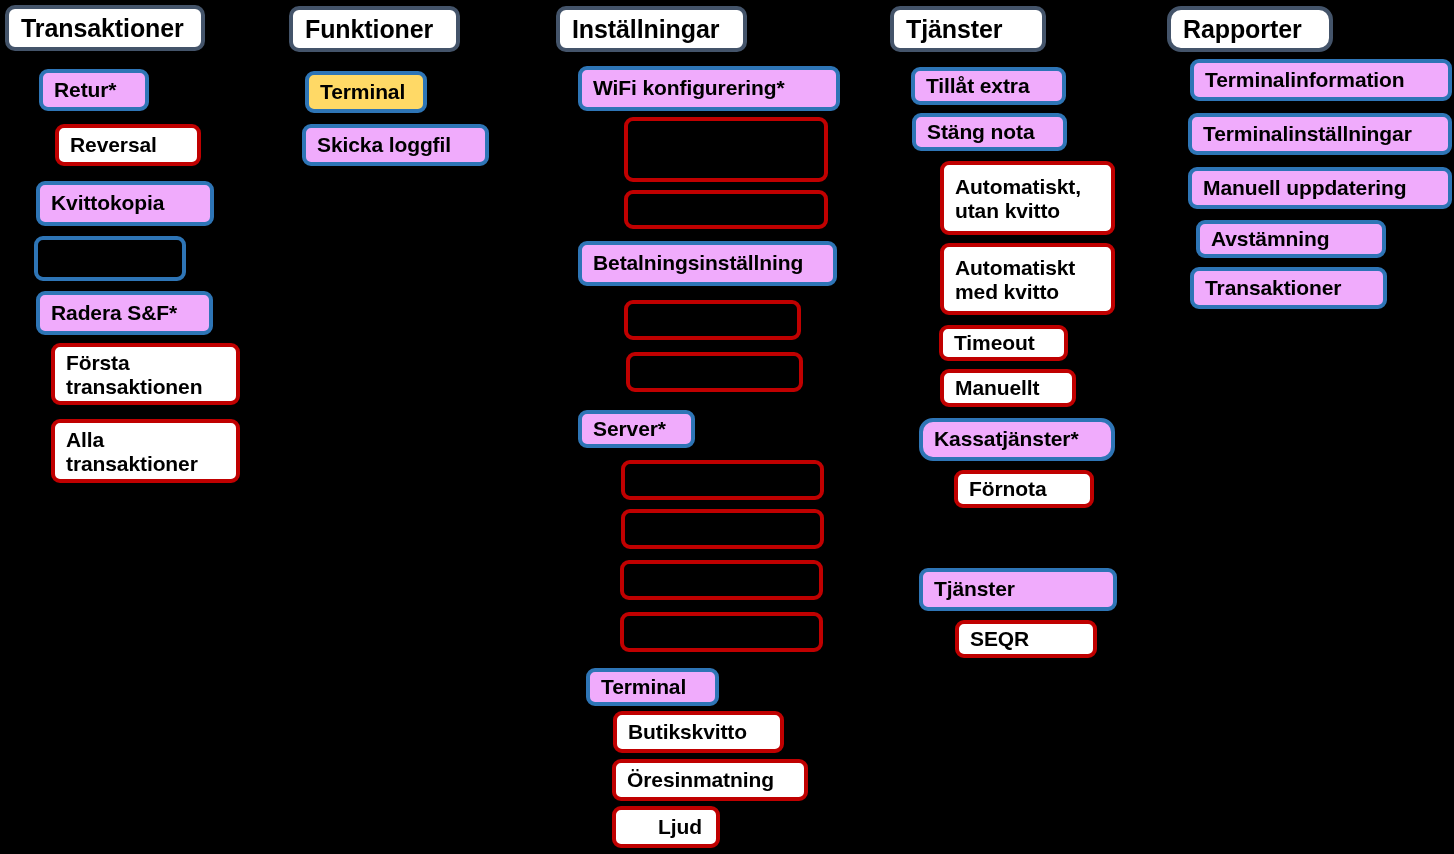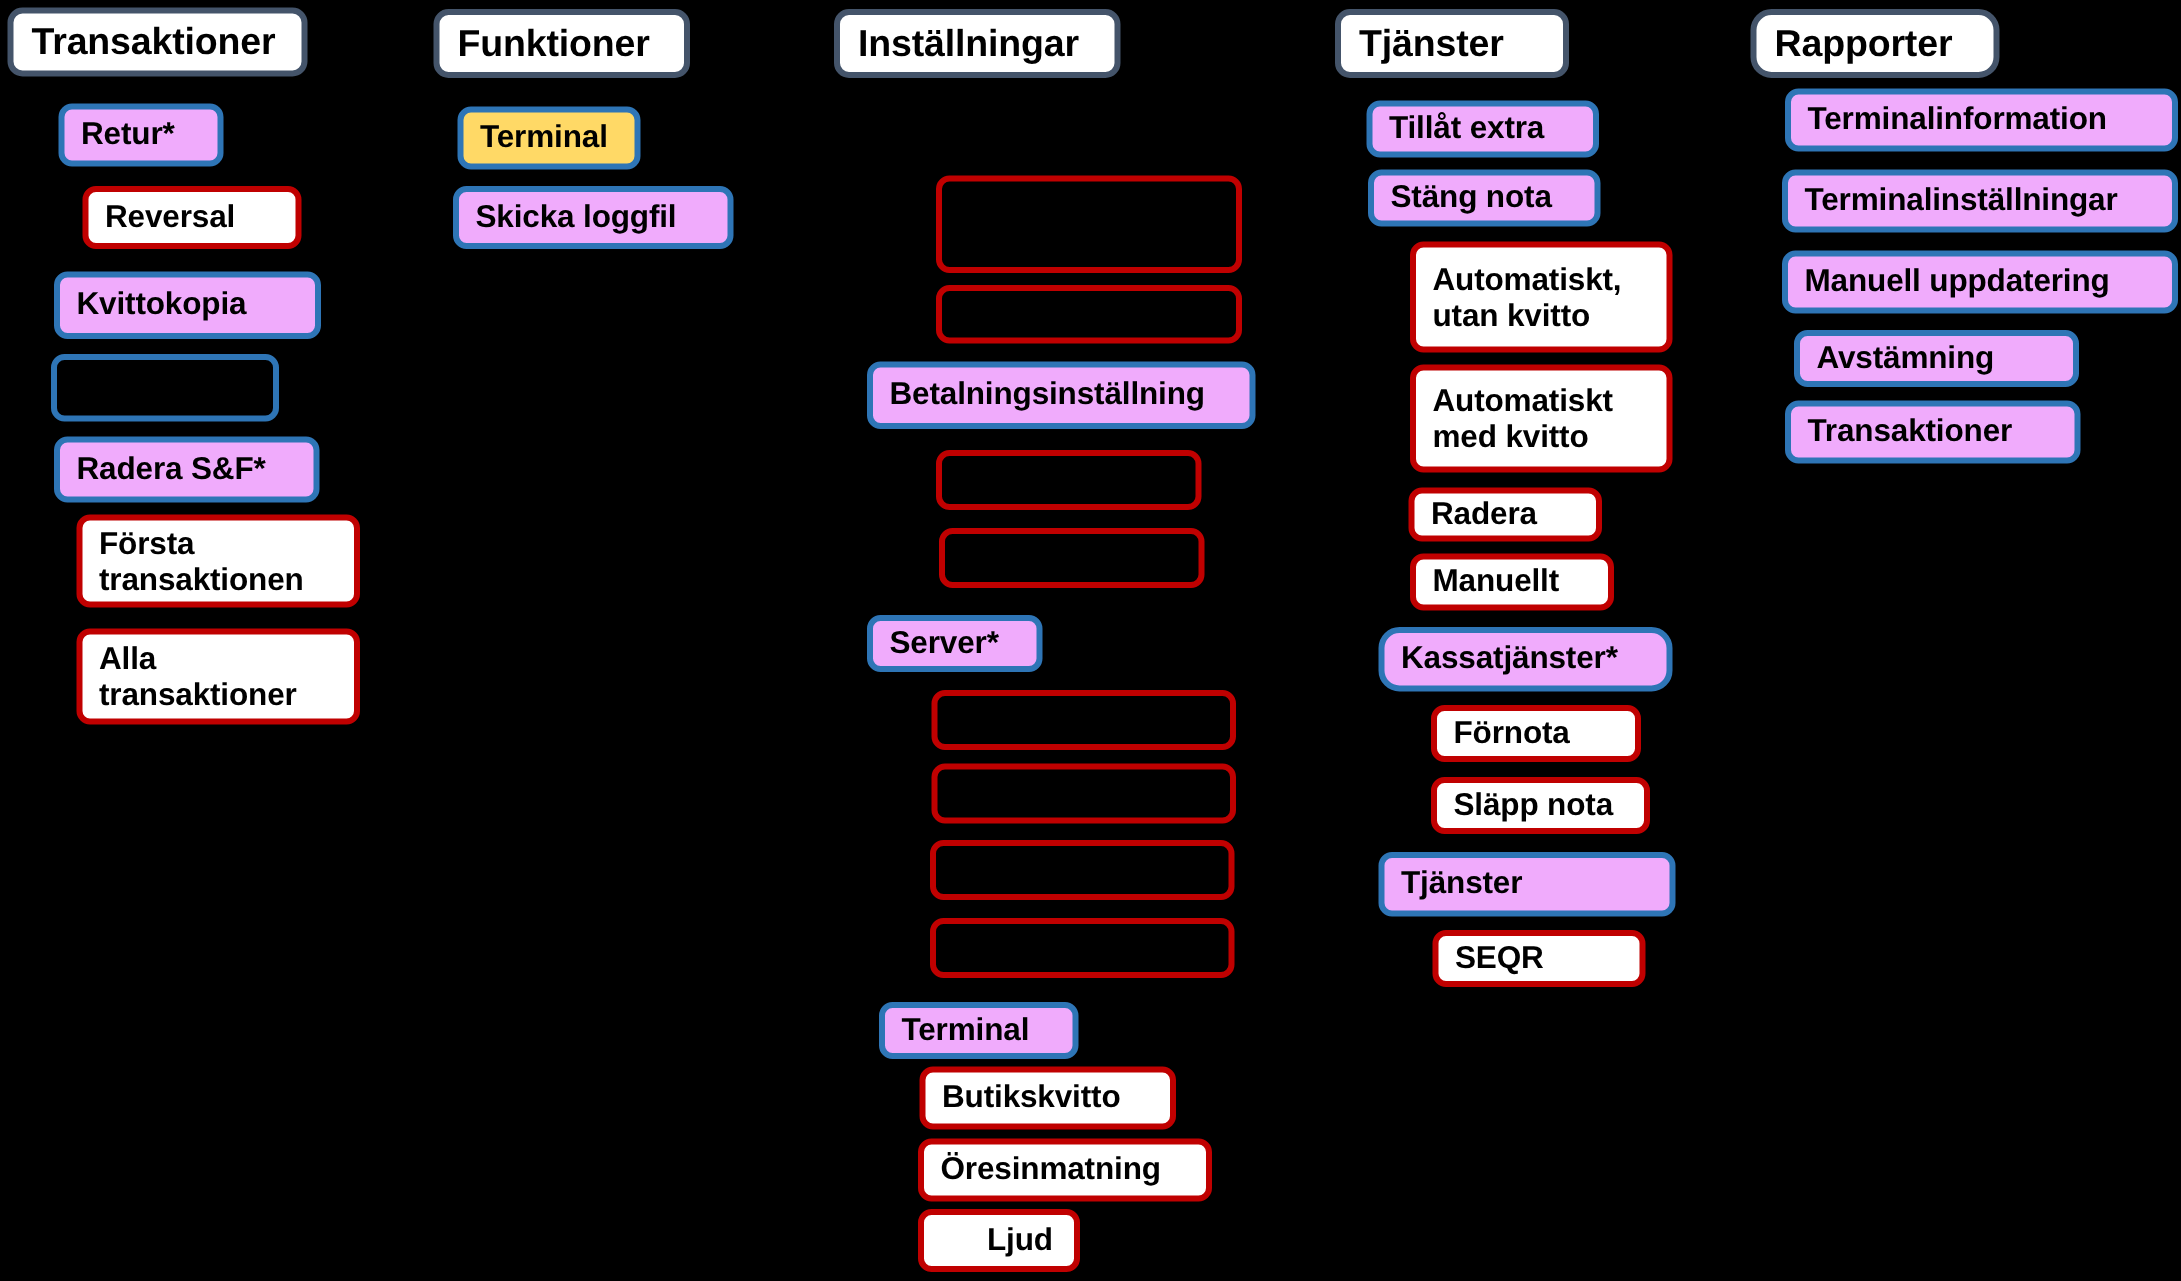--- a/index.html
+++ b/index.html
@@ -74,20 +74,21 @@
     <div class="node blue empty" style="left: 34px; top: 236px; width: 152px; height: 45px;"></div>
     <div class="node blue" style="left: 36px; top: 291px; width: 177px; height: 44px;">Radera S&amp;F*</div>
     <div class="node red multiline" style="left: 51px; top: 343px; width: 189px; height: 62px;">Första
 transaktionen</div>
     <div class="node red multiline" style="left: 51px; top: 419px; width: 189px; height: 64px;">Alla
 transaktioner</div>
     <div class="node header" style="left: 289px; top: 6px; width: 171px; height: 46px;">Funktioner</div>
     <div class="node blue highlight" style="left: 305px; top: 71px; width: 122px; height: 42px;">Terminal</div>
     <div class="node blue" style="left: 302px; top: 124px; width: 187px; height: 42px;">Skicka loggfil</div>
     <div class="node header" style="left: 556px; top: 6px; width: 191px; height: 46px;">Inställningar</div>
+    <div class="node blue" style="left: 578px; top: 66px; width: 262px; height: 45px;">WiFi konfigurering*</div>
     <div class="node red empty" style="left: 624px; top: 117px; width: 204px; height: 65px;"></div>
     <div class="node red empty" style="left: 624px; top: 190px; width: 204px; height: 39px;"></div>
     <div class="node blue" style="left: 578px; top: 241px; width: 259px; height: 45px;">Betalningsinställning</div>
     <div class="node red empty" style="left: 624px; top: 300px; width: 177px; height: 40px;"></div>
     <div class="node red empty" style="left: 626px; top: 352px; width: 177px; height: 40px;"></div>
     <div class="node blue" style="left: 578px; top: 410px; width: 117px; height: 38px;">Server*</div>
     <div class="node red empty" style="left: 621px; top: 460px; width: 203px; height: 40px;"></div>
     <div class="node red empty" style="left: 621px; top: 509px; width: 203px; height: 40px;"></div>
     <div class="node red empty" style="left: 620px; top: 560px; width: 203px; height: 40px;"></div>
     <div class="node red empty" style="left: 620px; top: 612px; width: 203px; height: 40px;"></div>
@@ -95,25 +96,24 @@
     <div class="node red" style="left: 613px; top: 711px; width: 171px; height: 42px;">Butikskvitto</div>
     <div class="node red" style="left: 612px; top: 759px; width: 196px; height: 42px;">Öresinmatning</div>
     <div class="node red" style="left: 612px; top: 806px; width: 108px; height: 42px; padding-left: 42px;">Ljud</div>
     <div class="node header" style="left: 890px; top: 6px; width: 156px; height: 46px;">Tjänster</div>
     <div class="node blue" style="left: 911px; top: 67px; width: 155px; height: 38px;">Tillåt extra</div>
     <div class="node blue" style="left: 912px; top: 113px; width: 155px; height: 38px;">Stäng nota</div>
     <div class="node red multiline" style="left: 940px; top: 161px; width: 175px; height: 74px;">Automatiskt,
 utan kvitto</div>
     <div class="node red multiline" style="left: 940px; top: 243px; width: 175px; height: 72px;">Automatiskt
 med kvitto</div>
-    <div class="node red" style="left: 939px; top: 325px; width: 129px; height: 36px;">Radera</div>
+    <div class="node red" style="left: 939px; top: 325px; width: 129px; height: 36px;">Timeout</div>
     <div class="node red" style="left: 940px; top: 369px; width: 136px; height: 38px;">Manuellt</div>
     <div class="node blue" style="left: 919px; top: 418px; width: 196px; height: 43px; border-radius: 14px;">Kassatjänster*</div>
     <div class="node red" style="left: 954px; top: 470px; width: 140px; height: 38px;">Förnota</div>
-    <div class="node red" style="left: 954px; top: 518px; width: 146px; height: 38px;">Släpp nota</div>
     <div class="node blue" style="left: 919px; top: 568px; width: 198px; height: 43px;">Tjänster</div>
     <div class="node red" style="left: 955px; top: 620px; width: 142px; height: 38px;">SEQR</div>
     <div class="node header" style="left: 1167px; top: 6px; width: 166px; height: 46px; border-radius: 14px;">Rapporter</div>
     <div class="node blue" style="left: 1190px; top: 59px; width: 262px; height: 42px;">Terminalinformation</div>
     <div class="node blue" style="left: 1188px; top: 113px; width: 264px; height: 42px;">Terminalinställningar</div>
     <div class="node blue" style="left: 1188px; top: 167px; width: 264px; height: 42px;">Manuell uppdatering</div>
     <div class="node blue" style="left: 1196px; top: 220px; width: 190px; height: 38px;">Avstämning</div>
     <div class="node blue" style="left: 1190px; top: 267px; width: 197px; height: 42px;">Transaktioner</div>
   </div>
 

